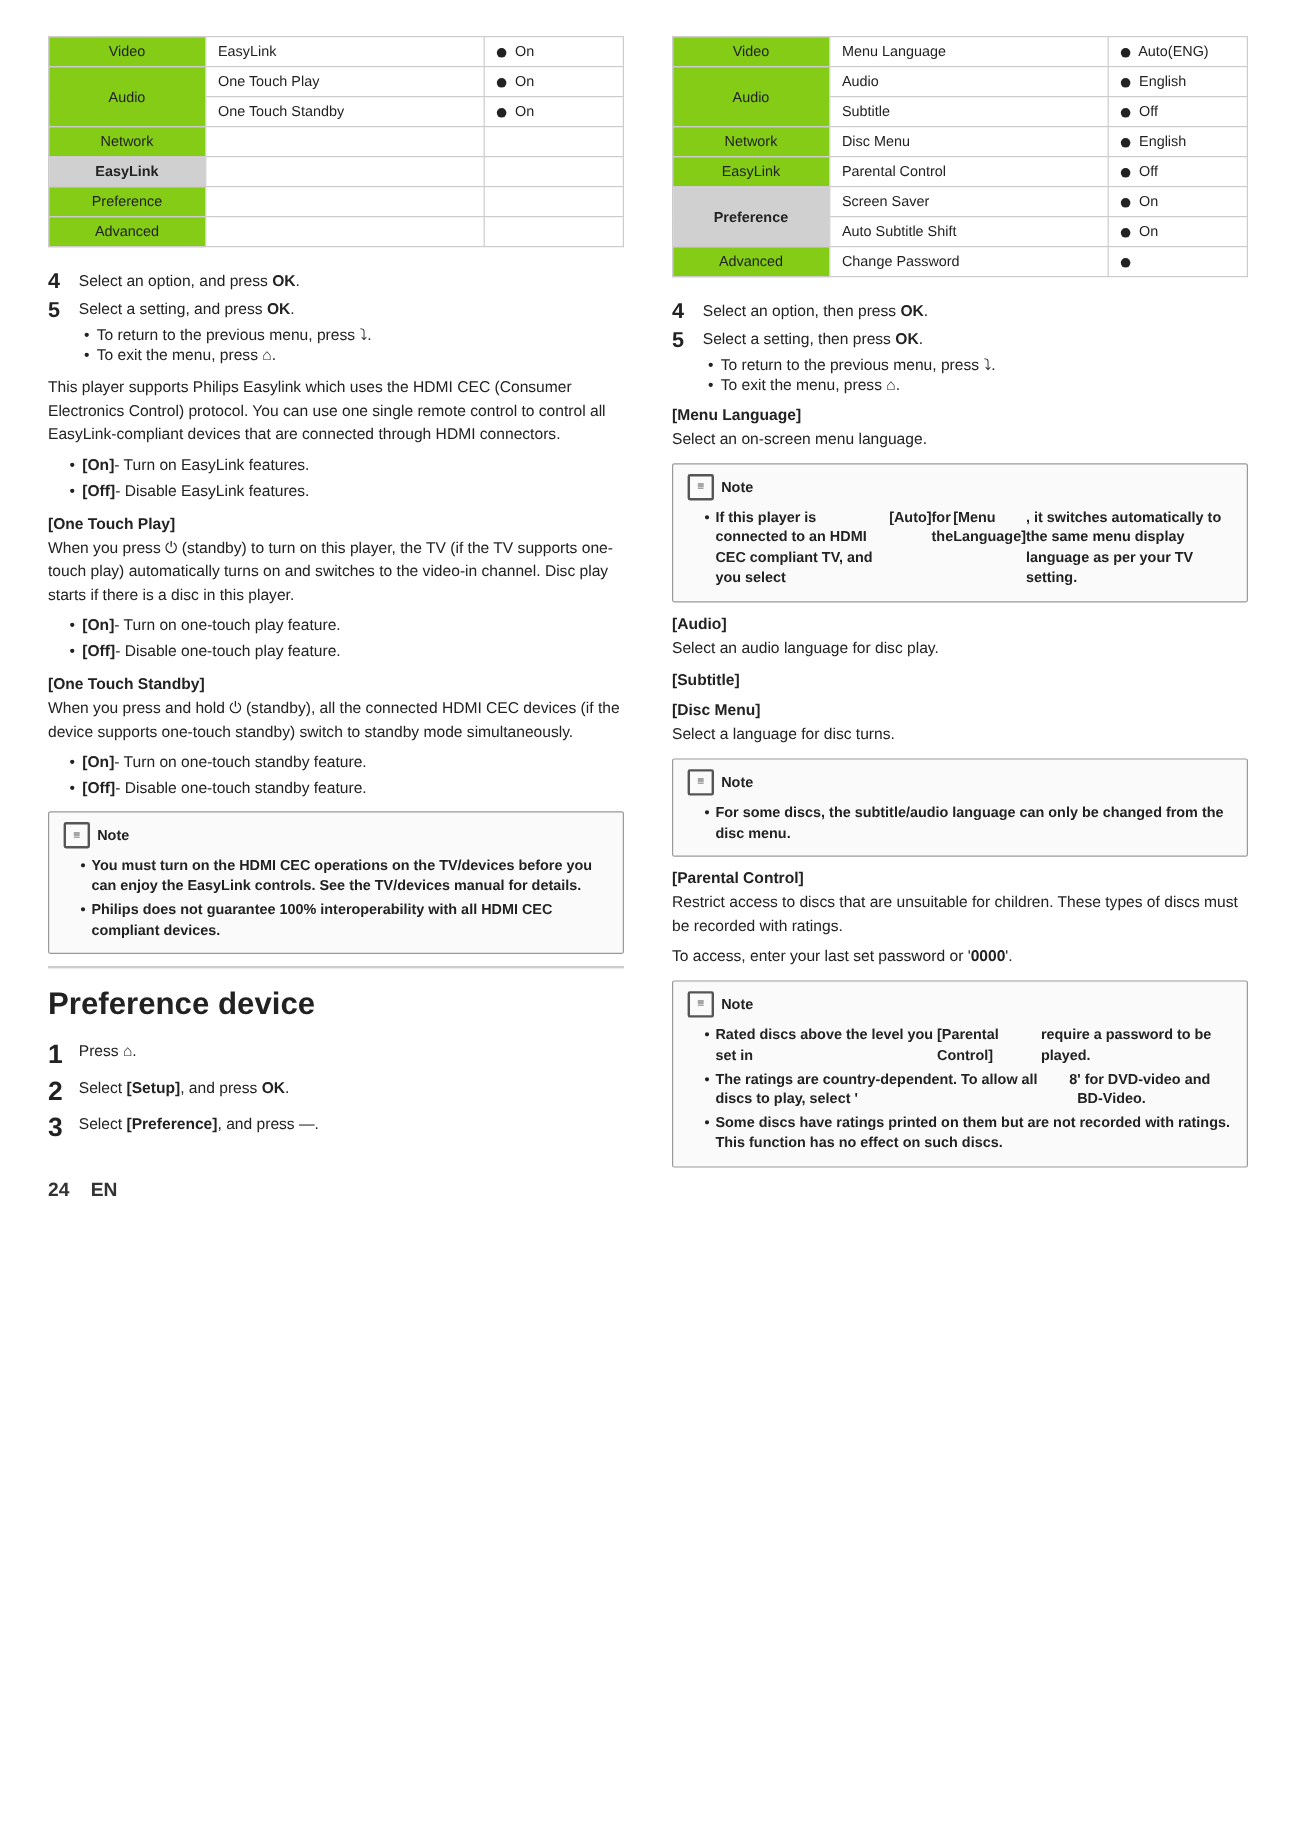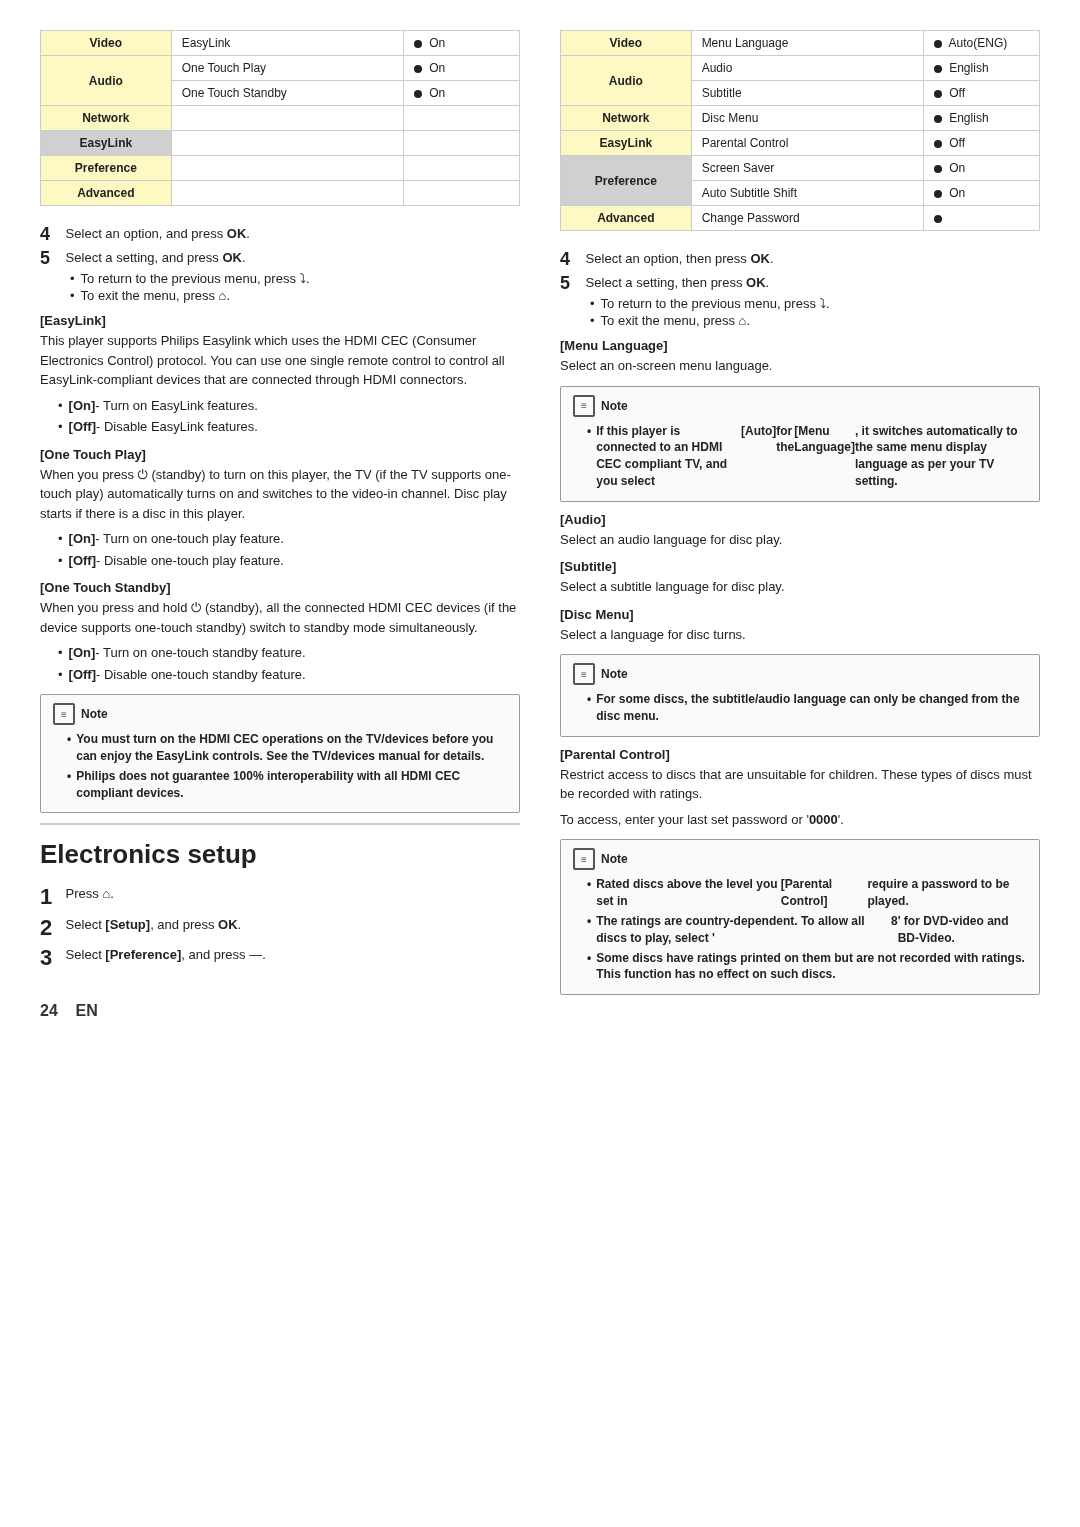--- a/index.html
+++ b/index.html
@@ -27,22 +27,22 @@
       width: 100%;
       margin-bottom: 18px;
       font-size: 12px;
     }
     .menu-table td {
       border: 1px solid #ccc;
       padding: 5px 10px;
       vertical-align: middle;
     }
     .menu-table .cat-cell {
-      background: #fef9c3;
-      font-weight: bold;
+      background: #84cc16;
+      font-weight: normal;
       text-align: center;
       width: 90px;
     }
     .menu-table .cat-cell.highlighted {
       background: #d0d0d0;
       font-weight: bold;
     }
     .menu-table .item-cell {
       width: 160px;
     }
@@ -244,21 +244,20 @@
       <div class="step-line">
         <span class="step-num">5</span>
         <span class="step-text">&nbsp;Select a setting, and press <b>OK</b>.</span>
       </div>
       <div class="sub-bullets">
         <div class="sub-bullet">To return to the previous menu, press ⤵.</div>
         <div class="sub-bullet">To exit the menu, press ⌂.</div>
       </div>
     </div>
 
-    <div class="section-header">[EasyLink]</div>
     <div class="section-body">This player supports Philips Easylink which uses the HDMI CEC (Consumer Electronics Control) protocol. You can use one single remote control to control all EasyLink-compliant devices that are connected through HDMI connectors.</div>
     <ul class="bullet-list">
       <li><b>[On]</b> - Turn on EasyLink features.</li>
       <li><b>[Off]</b> - Disable EasyLink features.</li>
     </ul>
 
     <div class="section-header">[One Touch Play]</div>
     <div class="section-body">When you press ⏻ (standby) to turn on this player, the TV (if the TV supports one-touch play) automatically turns on and switches to the video-in channel. Disc play starts if there is a disc in this player.</div>
     <ul class="bullet-list">
       <li><b>[On]</b> - Turn on one-touch play feature.</li>
@@ -277,21 +276,21 @@
         <span class="note-icon">≡</span>
         <span>Note</span>
       </div>
       <ul>
         <li>You must turn on the HDMI CEC operations on the TV/devices before you can enjoy the EasyLink controls. See the TV/devices manual for details.</li>
         <li>Philips does not guarantee 100% interoperability with all HDMI CEC compliant devices.</li>
       </ul>
     </div>
 
     <div class="preference-section">
-      <div class="preference-title">Electronics setup</div>
+      <div class="preference-title">Preference device</div>
       <div class="step-line" style="margin-bottom:4px;">
         <span class="step-num" style="font-size:22px;">1</span>
         <span class="step-text">&nbsp;Press ⌂.</span>
       </div>
       <div class="step-line" style="margin-bottom:4px;">
         <span class="step-num" style="font-size:22px;">2</span>
         <span class="step-text">&nbsp;Select <b>[Setup]</b>, and press <b>OK</b>.</span>
       </div>
       <div class="step-line" style="margin-bottom:4px;">
         <span class="step-num" style="font-size:22px;">3</span>
@@ -377,21 +376,20 @@
       </div>
       <ul>
         <li>If this player is connected to an HDMI CEC compliant TV, and you select <b>[Auto]</b> for the <b>[Menu Language]</b>, it switches automatically to the same menu display language as per your TV setting.</li>
       </ul>
     </div>
 
     <div class="section-header">[Audio]</div>
     <div class="section-body" style="margin-bottom:2px;">Select an audio language for disc play.</div>
 
     <div class="section-header">[Subtitle]</div>
-    <div class="section-body" style="margin-bottom:2px;">Select a subtitle language for disc play.</div>
 
     <div class="section-header">[Disc Menu]</div>
     <div class="section-body">Select a language for disc turns.</div>
 
     <div class="note-box">
       <div class="note-header">
         <span class="note-icon">≡</span>
         <span>Note</span>
       </div>
       <ul>

